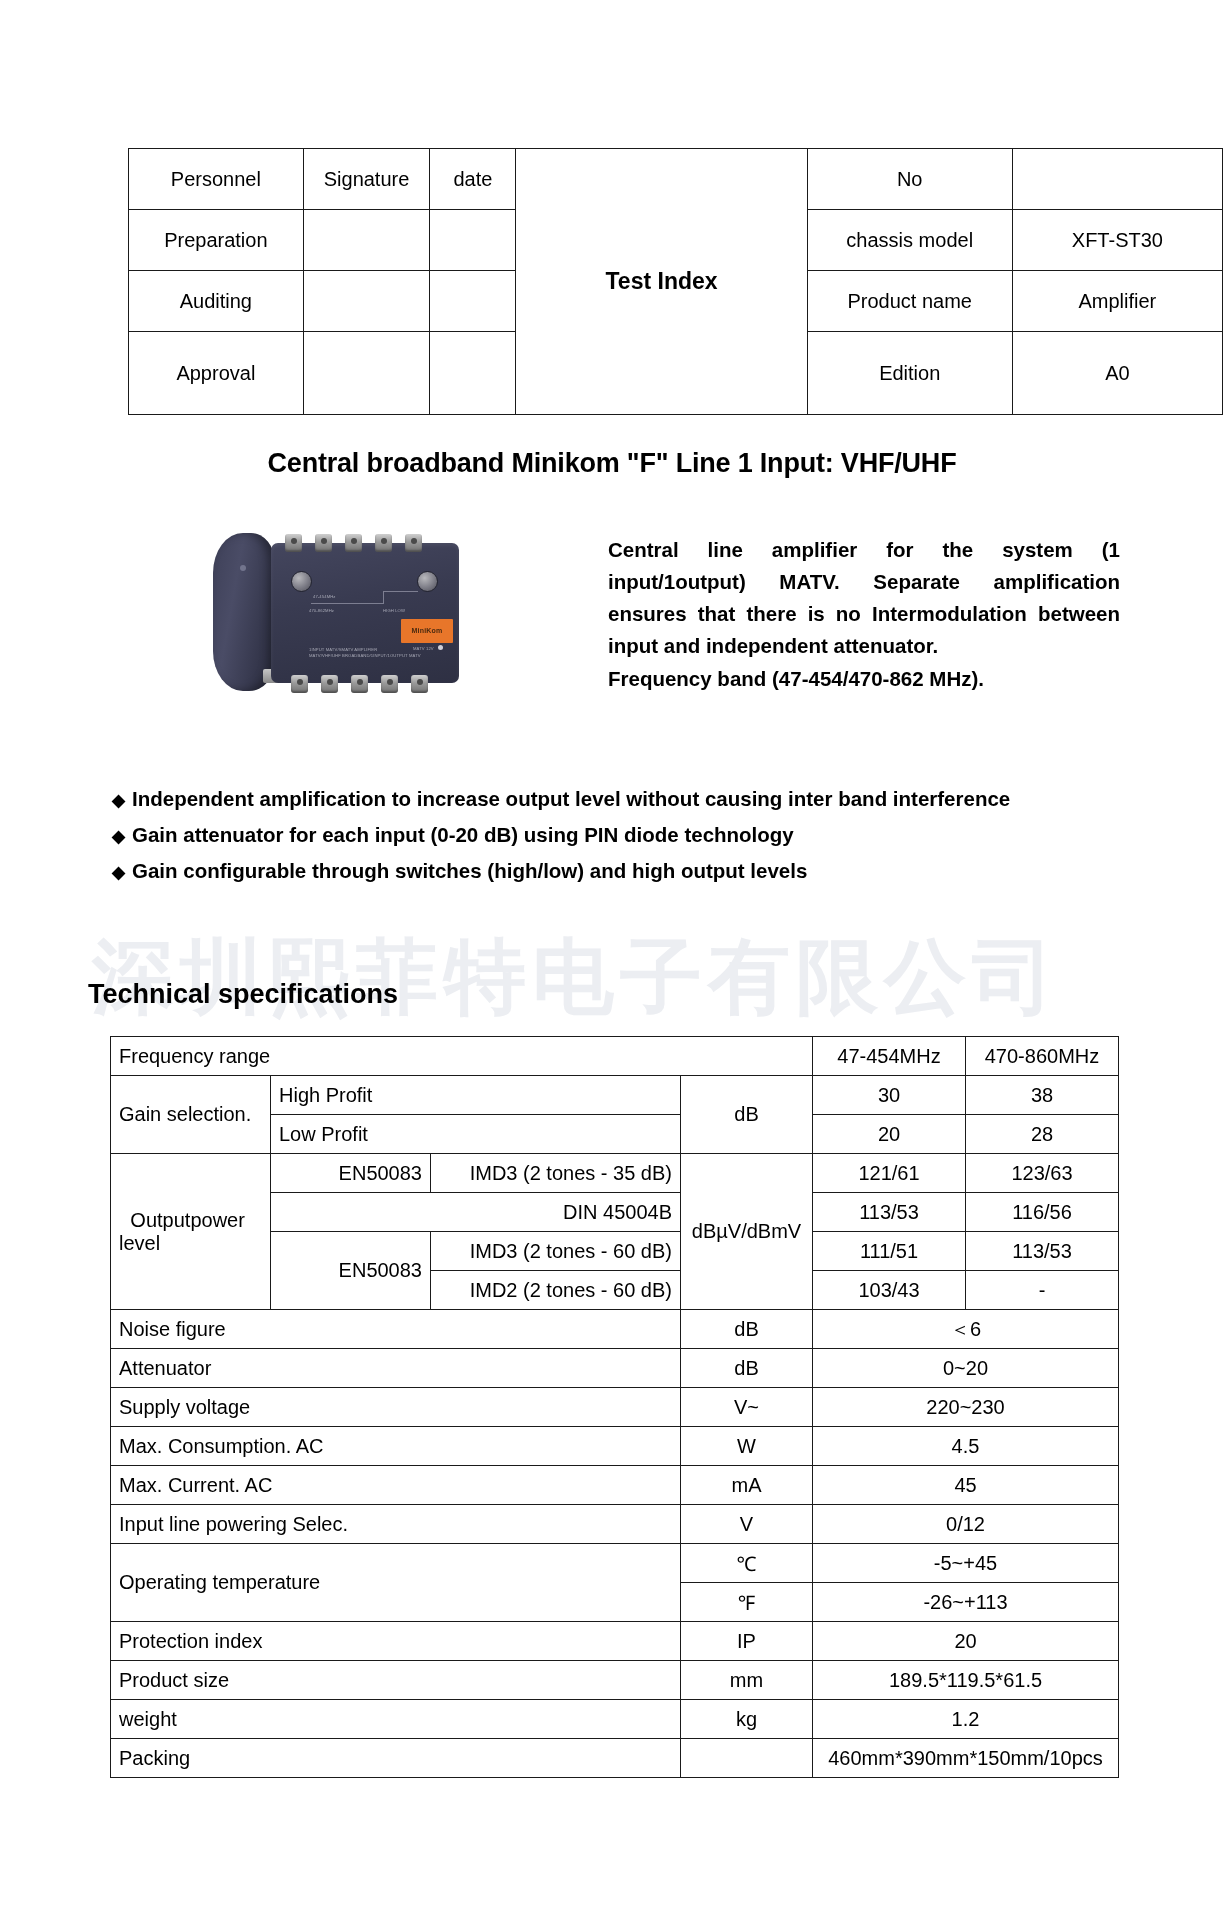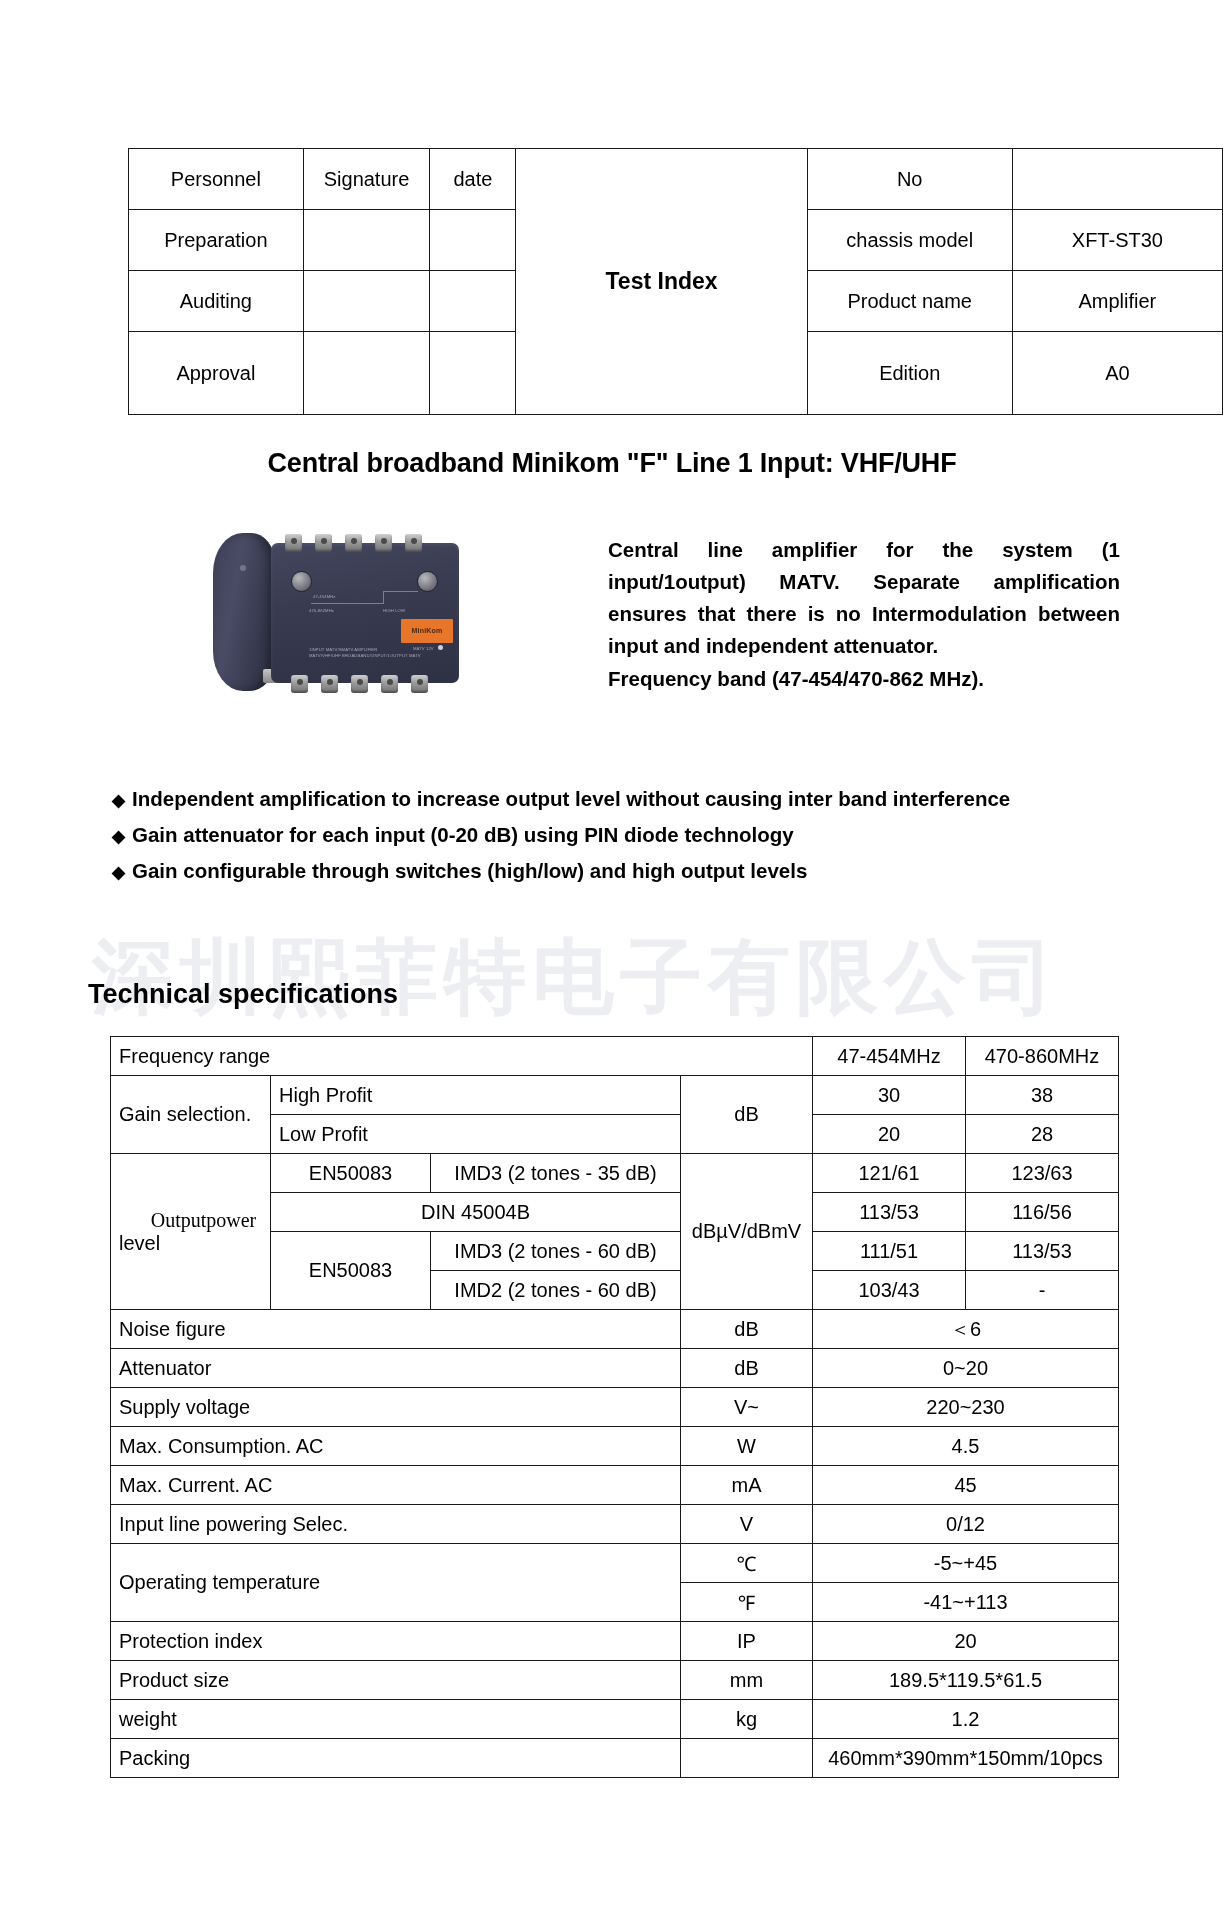--- a/index.html
+++ b/index.html
@@ -266,28 +266,27 @@
   }
   .spec-table td {
     border: 1.5px solid #1a1a1a;
     font-size: 20px;
     padding: 4px 8px;
     height: 30px;
     vertical-align: middle;
     font-weight: 400;
   }
   .sp-label { text-align: left; margin-left: 48px; }
-  .sp-sub { font-size: 17.5px; text-align: center; }
+  .sp-sub { font-size: 17.5px; text-align: right; }
   .sp-unit { text-align: center; }
   .sp-val { text-align: center; }
   .sp-spread {
     display: flex;
-    justify-content: flex-end;
+    justify-content: center;
     width: 96%;
-    font-family: Liberation Serif, serif;
   }
   .sp-nowrap { white-space: nowrap; }
 </style>
 </head>
 <body>
 
 <table class="header-table">
   <colgroup>
     <col style="width:138px">
       <col style="width:100px">
@@ -505,21 +504,21 @@
     <td class="sp-val" colspan="2">0/12</td>
   </tr>
 
   <tr>
     <td class="sp-label" colspan="3" rowspan="2">Operating temperature</td>
     <td class="sp-unit">℃</td>
     <td class="sp-val" colspan="2">-5~+45</td>
   </tr>
   <tr>
     <td class="sp-unit">℉</td>
-    <td class="sp-val" colspan="2">-41~+113</td>
+    <td class="sp-val" colspan="2">-26~+113</td>
   </tr>
 
   <tr>
     <td class="sp-label" colspan="3">Protection index</td>
     <td class="sp-unit">IP</td>
     <td class="sp-val" colspan="2">20</td>
   </tr>
   <tr>
     <td class="sp-label" colspan="3">Product size</td>
     <td class="sp-unit">mm</td>

